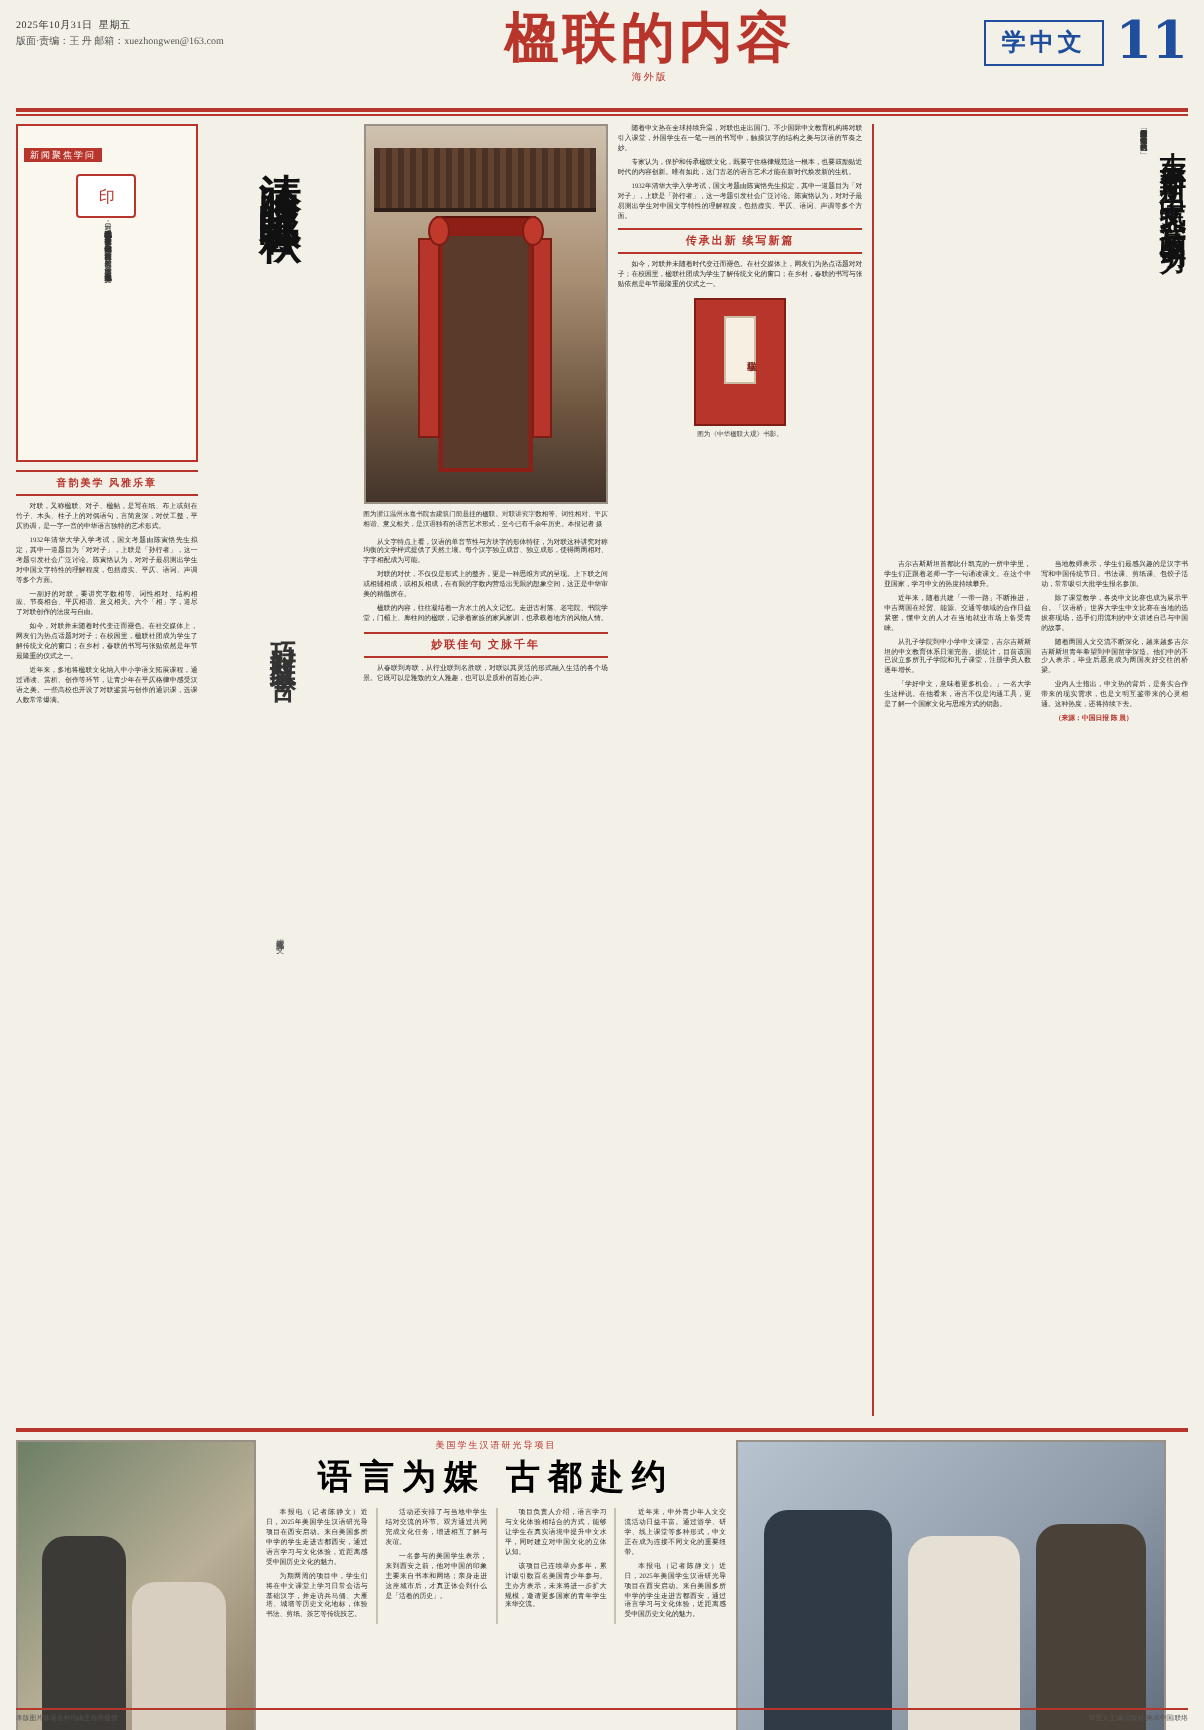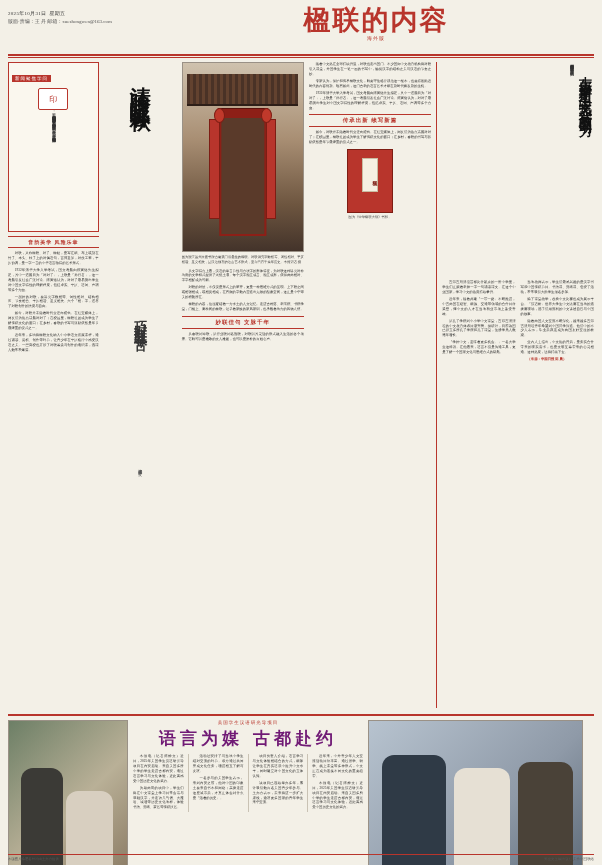--- a/index.html
+++ b/index.html
@@ -167,21 +167,21 @@
     position:relative;overflow:hidden;
   }
   .bphoto.right{background:linear-gradient(135deg,#b7c3cf,#8f9aa8 60%,#5e6b78);}
   .bphoto .person{
     position:absolute;bottom:0;border-radius:12px 12px 0 0;
   }
   .bm .khead{
     text-align:center;font-size:4.5px;color:#b8352c;letter-spacing:1px;margin-bottom:2px;
   }
   .bm .bigtitle{
-    text-align:center;font-size:17px;font-weight:700;color:#701a75;letter-spacing:4px;
+    text-align:center;font-size:17px;font-weight:700;color:#000000;letter-spacing:4px;
     font-family:"DejaVu Serif",serif;margin-bottom:4px;
   }
   .bcols{display:flex;gap:4px;}
   .bcols .bc{flex:1;}
   .footerbar{
     position:absolute;left:8px;bottom:4px;right:8px;
     display:flex;justify-content:space-between;font-size:3.4px;color:#555;
     border-top:1px solid #b8352c;padding-top:2px;
   }
   .redtext{color:#b8352c;font-weight:700;}
@@ -193,20 +193,24 @@
 <div class="page">
 
   <div class="masthead">
     <div class="mast-left">
       <div class="line1"><span>2025年10月31日</span>&nbsp;&nbsp;<span>星期五</span></div>
       <div class="line2">版面·责编：王 丹  邮箱：xuezhongwen@163.com</div>
     </div>
     <div class="mast-center">
       <div class="mast-title">楹联的内容</div>
       <div class="mast-sub">海外版</div>
+    </div>
+    <div class="mast-right">
+      <div class="sec">学中文</div>
+      <div class="pagenum">11</div>
     </div>
   </div>
   <div class="toprule"></div>
 
   <div class="main">
 
     <div class="col colA">
       <div class="introbox">
         <div class="hdr">新闻聚焦学问</div>
         <div class="logo-badge">印</div>

